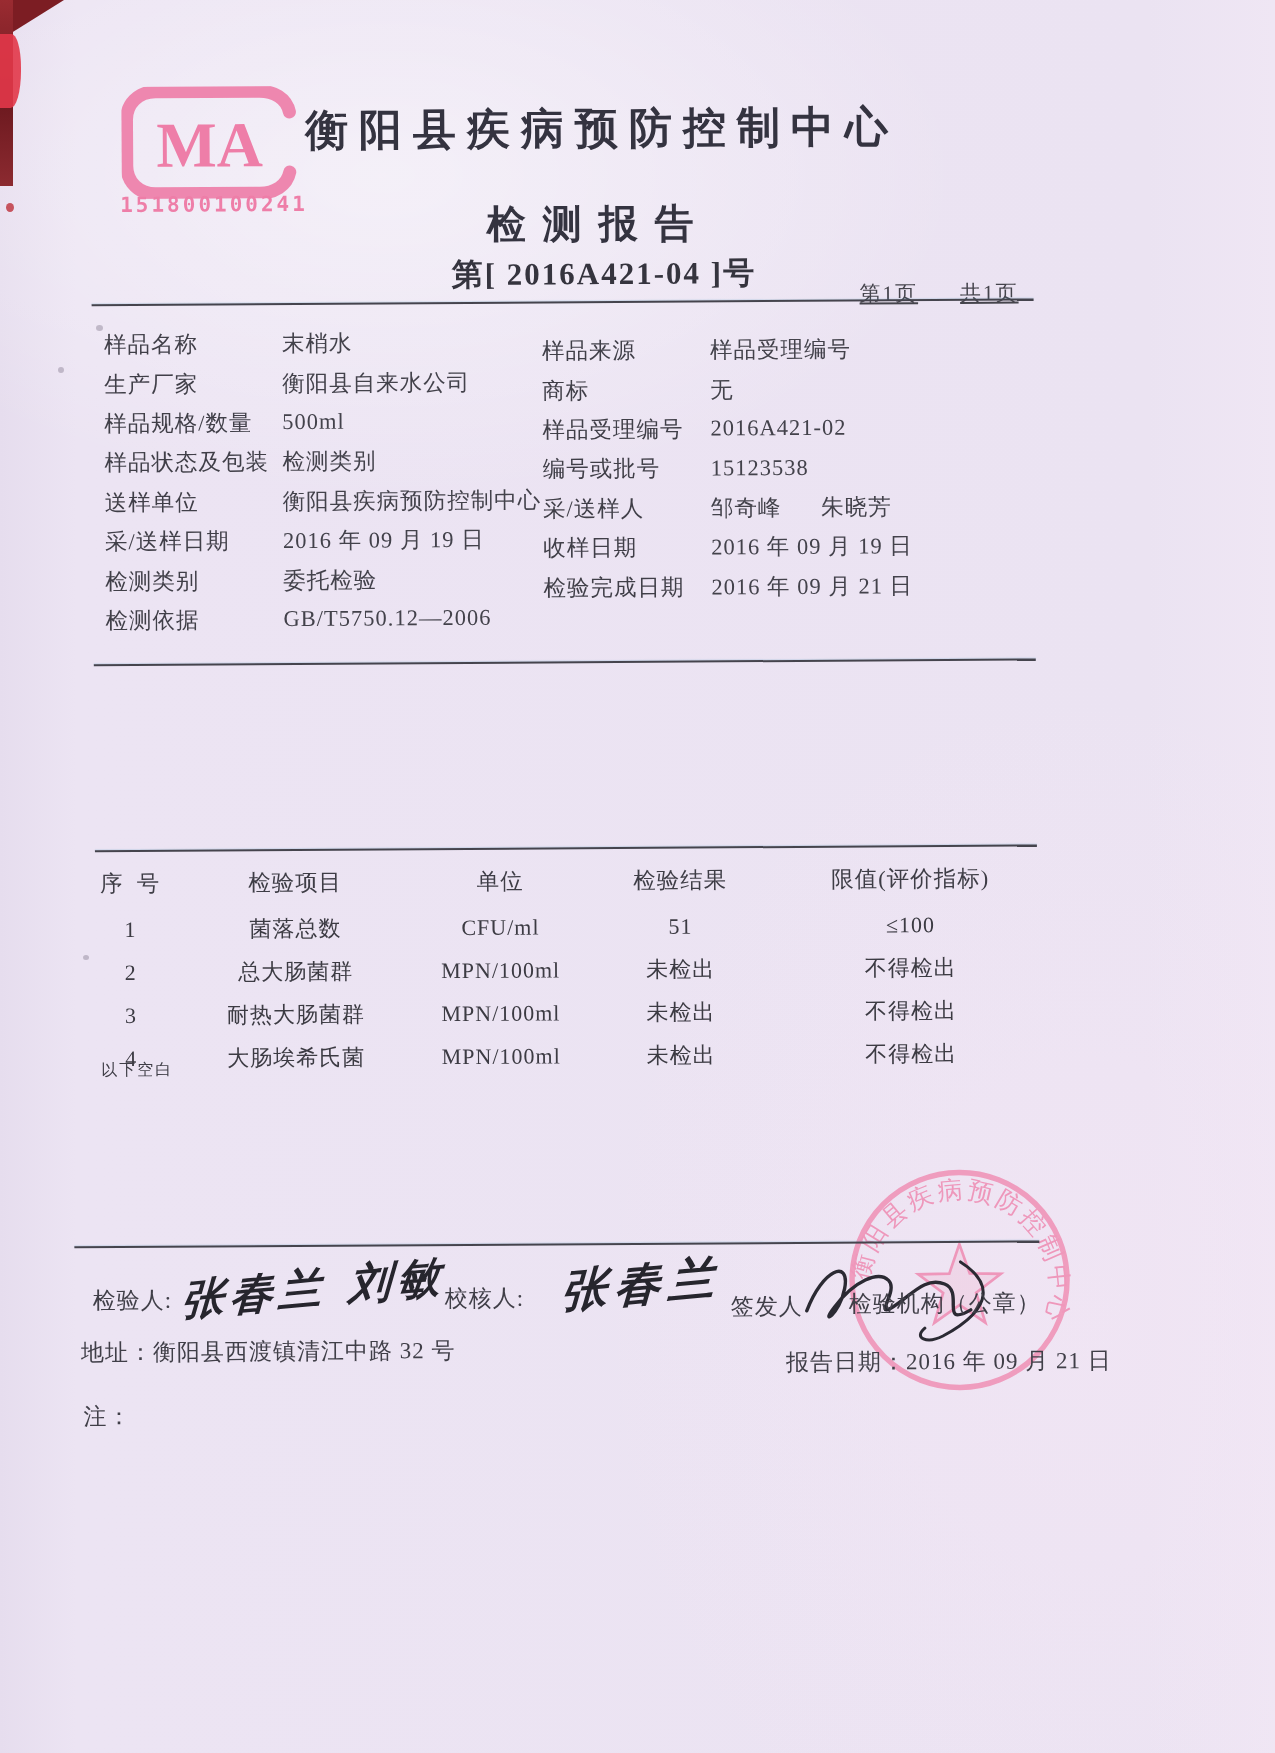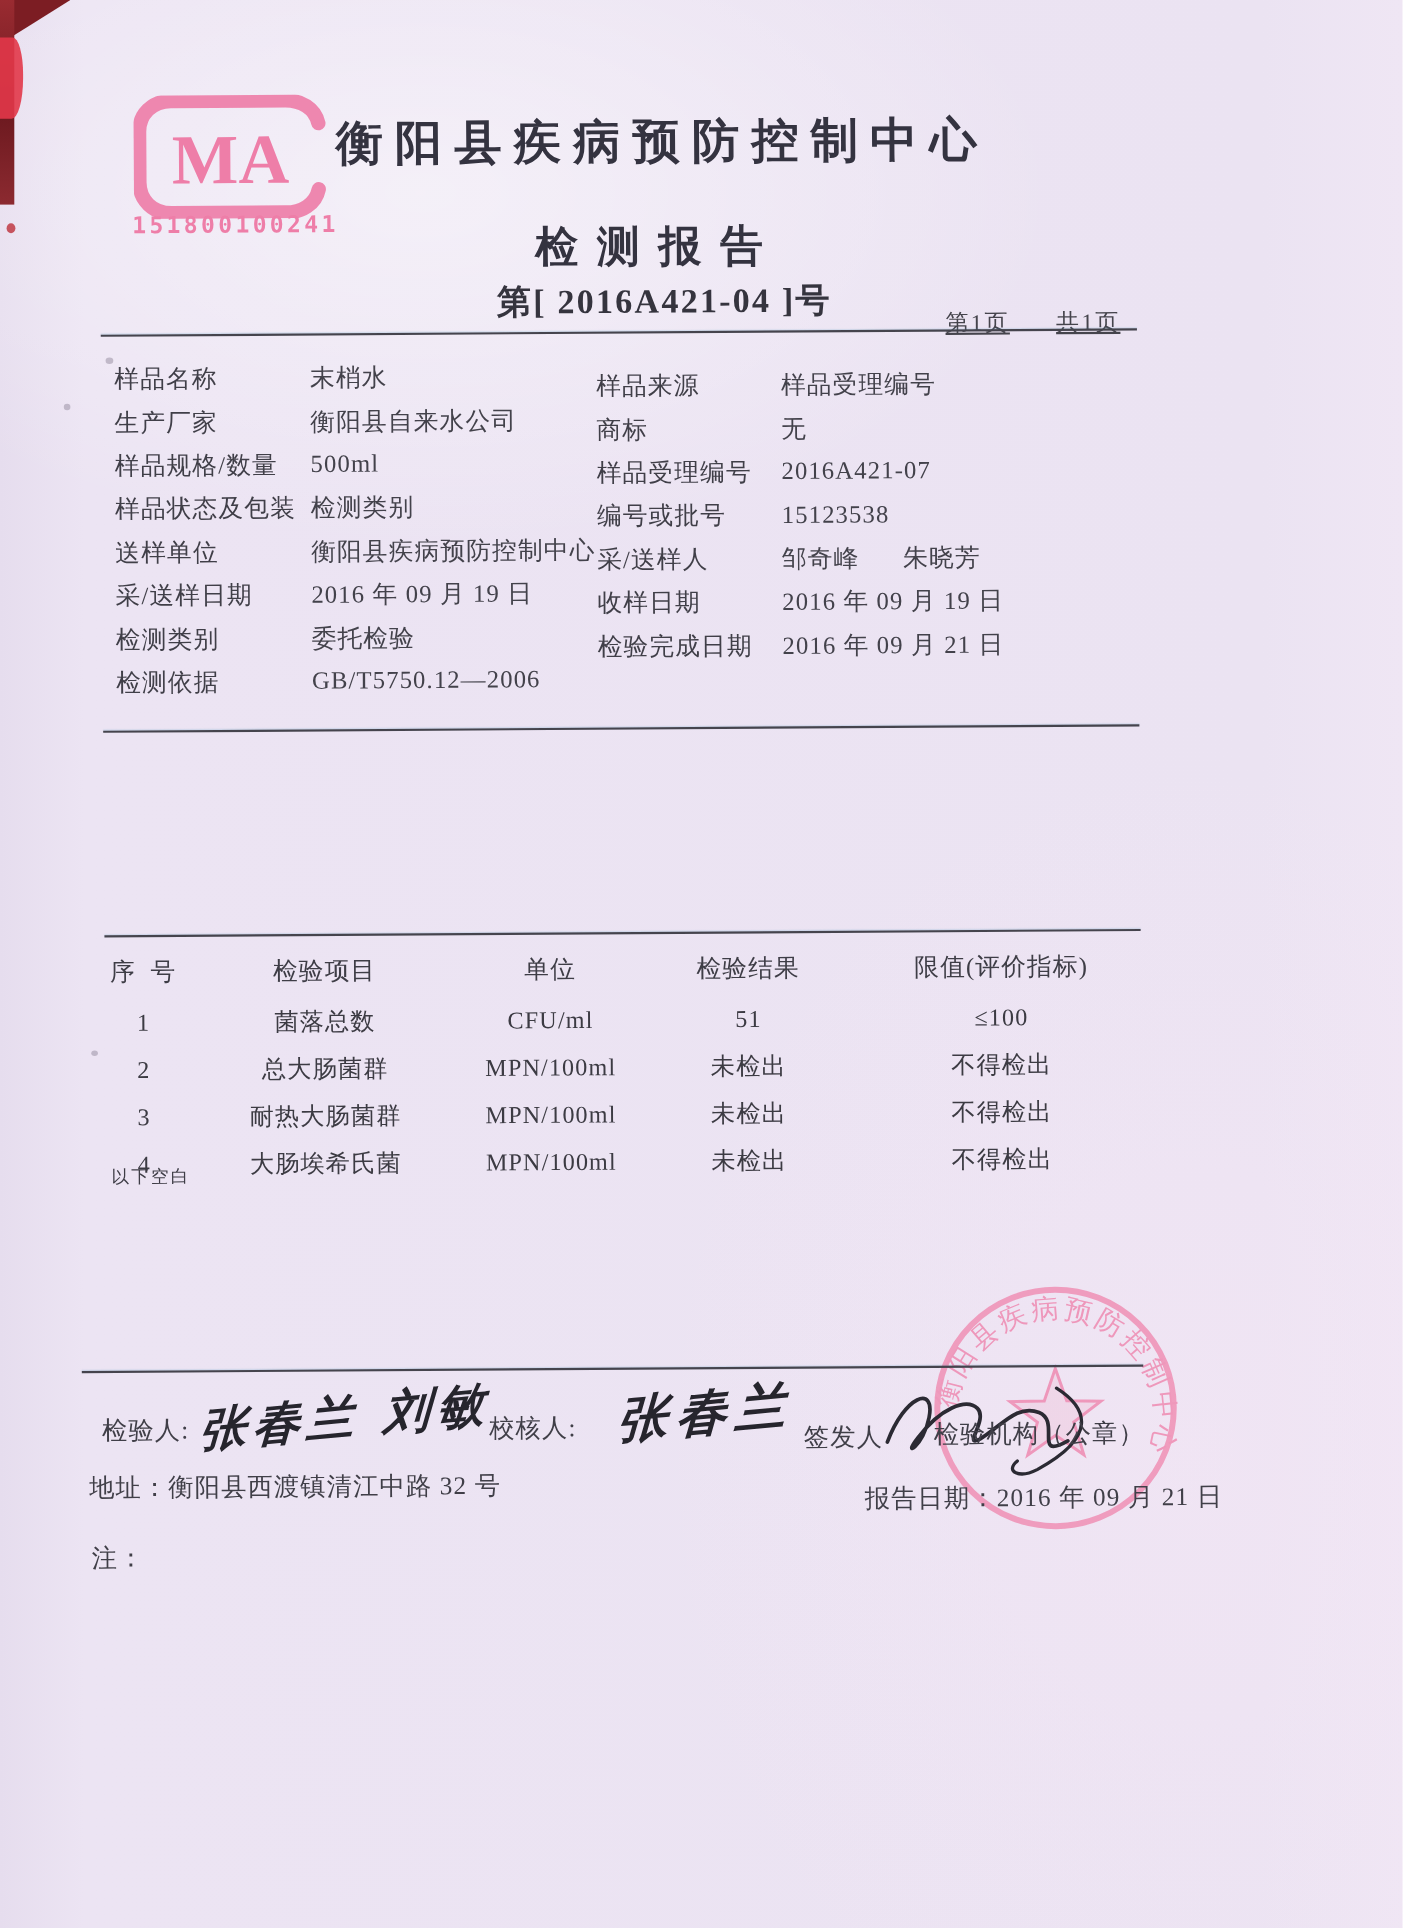--- a/index.html
+++ b/index.html
@@ -127,21 +127,21 @@
     <div class="info-row">
         <span class="info-label">样品来源</span>
         <span class="info-value">样品受理编号</span>
       </div>
         <div class="info-row">
         <span class="info-label">商标</span>
         <span class="info-value">无</span>
       </div>
         <div class="info-row">
         <span class="info-label">样品受理编号</span>
-        <span class="info-value">2016A421-07</span>
+        <span class="info-value">2016A421-02</span>
       </div>
         <div class="info-row">
         <span class="info-label">编号或批号</span>
         <span class="info-value">15123538</span>
       </div>
         <div class="info-row">
         <span class="info-label">采/送样人</span>
         <span class="info-value">邹奇峰      朱晓芳</span>
       </div>
         <div class="info-row">

